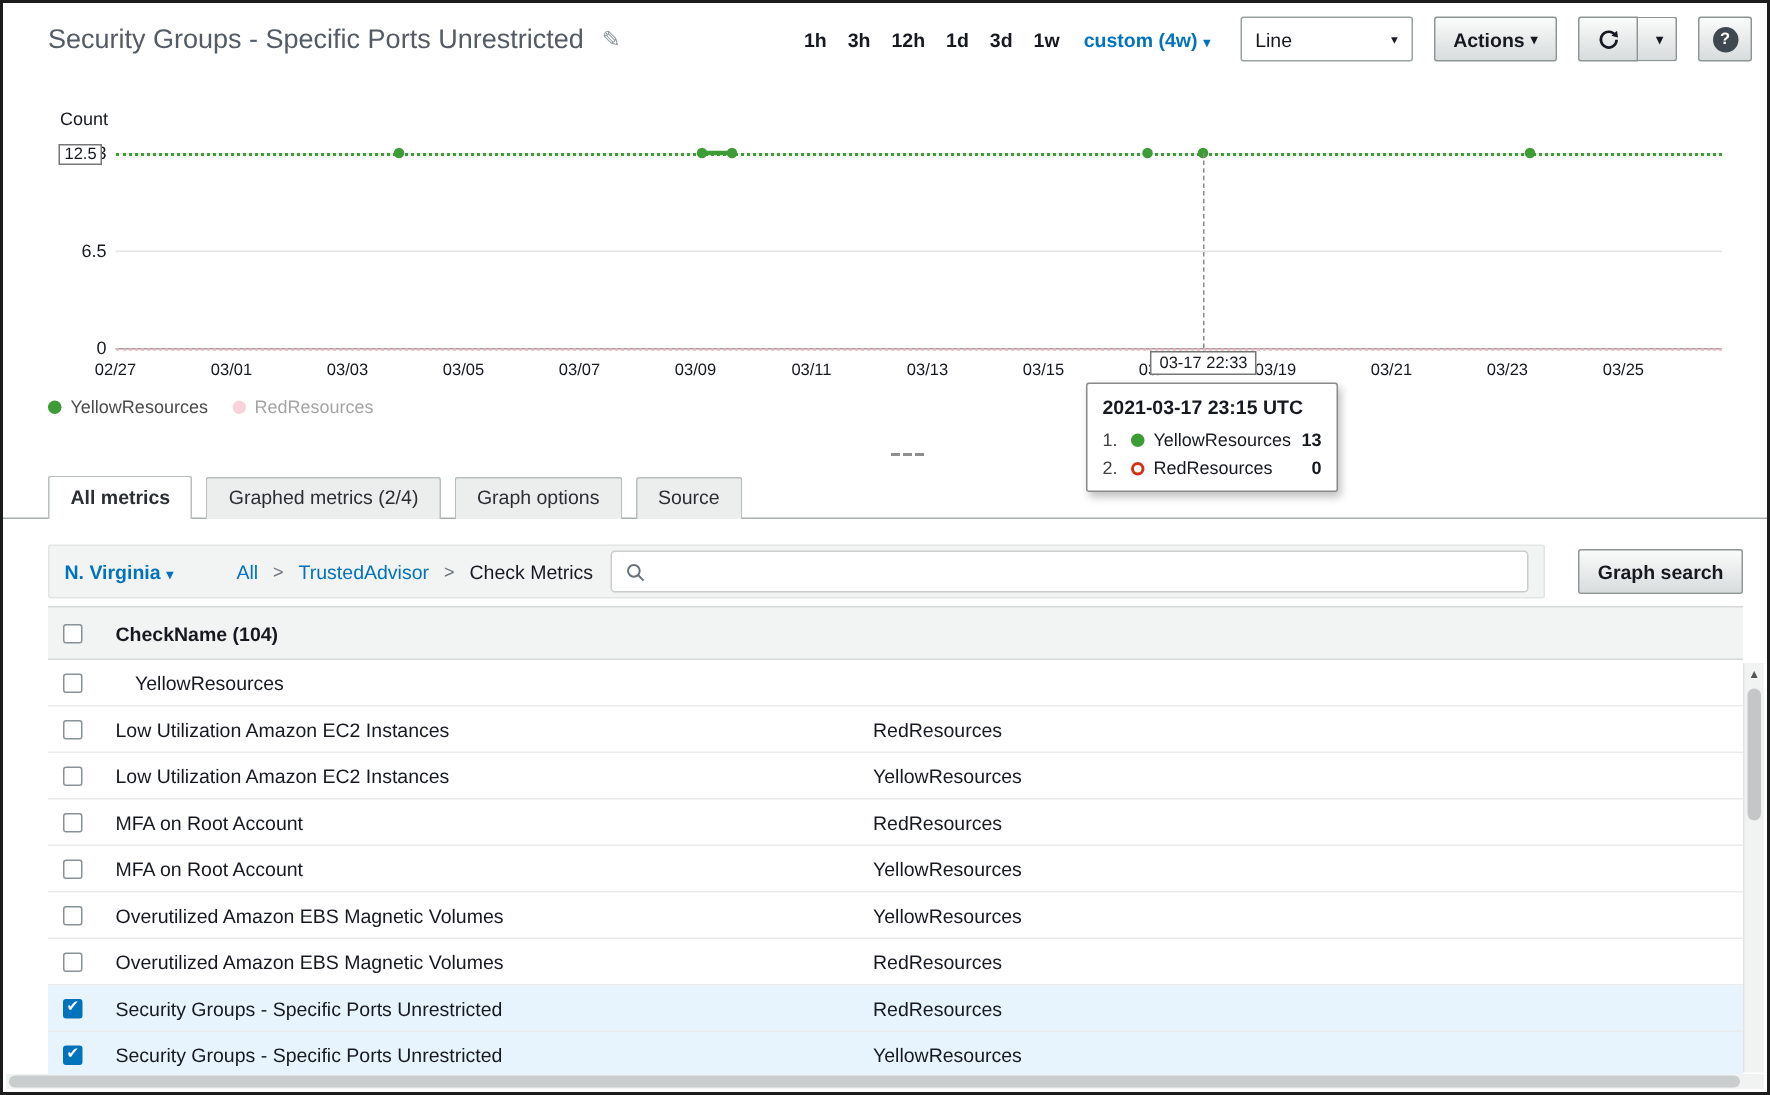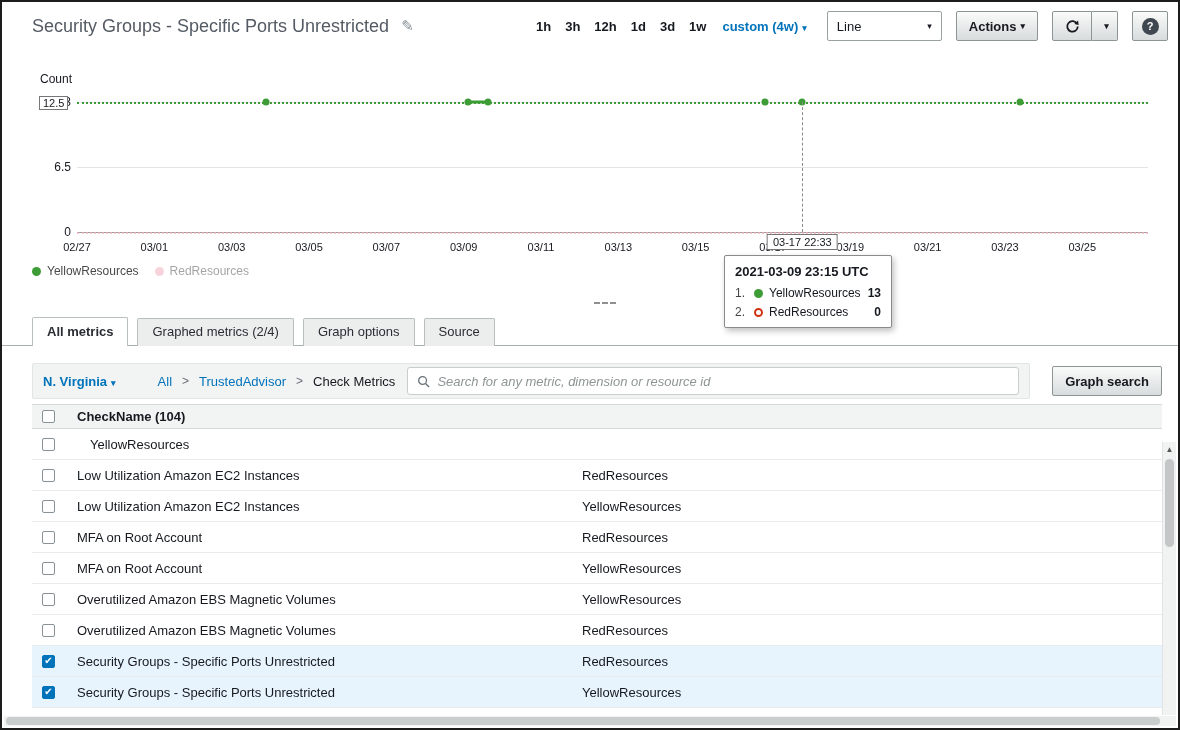--- a/index.html
+++ b/index.html
@@ -70,21 +70,21 @@
   .bc-link { color:#0073bb; cursor:pointer; }
   .bc-sep { color:#687078; font-size:12px; }
   .bc-current { color:#16191f; }
   .searchbox { flex:1; margin-left:12px; height:28px; background:#fff; border:1px solid #c9cdcd; border-radius:3px; display:flex; align-items:center; padding:0 9px; gap:7px; }
   .searchbox input { border:none; outline:none; flex:1; font-size:13px; color:#333; font-family:inherit; background:transparent; }
   .searchbox input::placeholder { color:#8e9595; font-style:italic; }
   .graph-search { margin-left:22px; white-space:nowrap; }
 
   
   .table { position:absolute; left:30px; top:58px; right:16px; }
-  .thead { display:flex; align-items:center; height:25px; background:#f2f3f3; border-top:1px solid #d5d9d9; border-bottom:1px solid #d5d9d9; font-size:13px; font-weight:bold; color:#16191f; }
+  .thead { display:flex; align-items:center; height:36px; background:#f2f3f3; border-top:1px solid #d5d9d9; border-bottom:1px solid #d5d9d9; font-size:13px; font-weight:bold; color:#16191f; }
   .th-check, .cell-check { width:45px; padding-left:10px; flex:none; display:flex; align-items:center; }
   .th-name, .cell-name { width:492px; flex:none; }
   .th-metric { flex:1; border-left:1px solid #d0d4d4; padding-left:12px; height:100%; display:flex; align-items:center; }
   .cell-metric { flex:1; padding-left:13px; }
   .trow { display:flex; align-items:center; height:31px; border-bottom:1px solid #eaecec; font-size:13px; color:#16191f; cursor:pointer; }
   .trow.selected { background:#e8f4fd; }
   .cb { width:13px; height:13px; border:1px solid #879196; border-radius:2px; background:#fff; display:flex; align-items:center; justify-content:center; font-size:10px; line-height:1; color:#fff; cursor:pointer; }
   .cb.checked { background:#0073bb; border-color:#0073bb; }
 
   
@@ -177,21 +177,21 @@
         <span class="legend-item">
           <span class="legend-dot" style="background: rgb(61, 156, 53);"></span>
           <span>YellowResources</span>
         </span>
         <span class="legend-item faded">
           <span class="legend-dot" style="background: rgb(242, 168, 184);"></span>
           <span>RedResources</span>
         </span>
       </div>
     <div class="tooltip">
-      <div class="tt-title">2021-03-09 23:15 UTC</div>
+      <div class="tt-title">2021-03-17 23:15 UTC</div>
       <div>
           <div class="tt-row">
             <span class="tt-rank">1.</span>
             <span class="tt-marker filled-green"></span>
             <span class="tt-name">YellowResources</span>
             <span class="tt-value">13</span>
           </div>
           <div class="tt-row">
             <span class="tt-rank">2.</span>
             <span class="tt-marker ring-red"></span>
@@ -220,21 +220,20 @@
             <span class="bc-sep">&gt;</span>
             <span class="bc-link">TrustedAdvisor</span>
             <span class="bc-sep">&gt;</span>
             <span class="bc-current">Check Metrics</span>
           </nav>
         <div class="searchbox">
           <svg width="13" height="13" viewBox="0 0 14 14">
               <circle cx="6" cy="6" r="4.2" fill="none" stroke="#687078" stroke-width="1.4"></circle>
               <line x1="9.2" y1="9.2" x2="13" y2="13" stroke="#687078" stroke-width="1.4"></line>
             </svg>
-          <input type="text" placeholder="Search for any metric, dimension or resource id" style="">
         </div>
       </div>
       <button class="btn graph-search">Graph search</button>
     </div>
 
     <div class="table">
       <div class="thead">
         <span class="th-check">
             <span class="cb"></span>
           </span>

